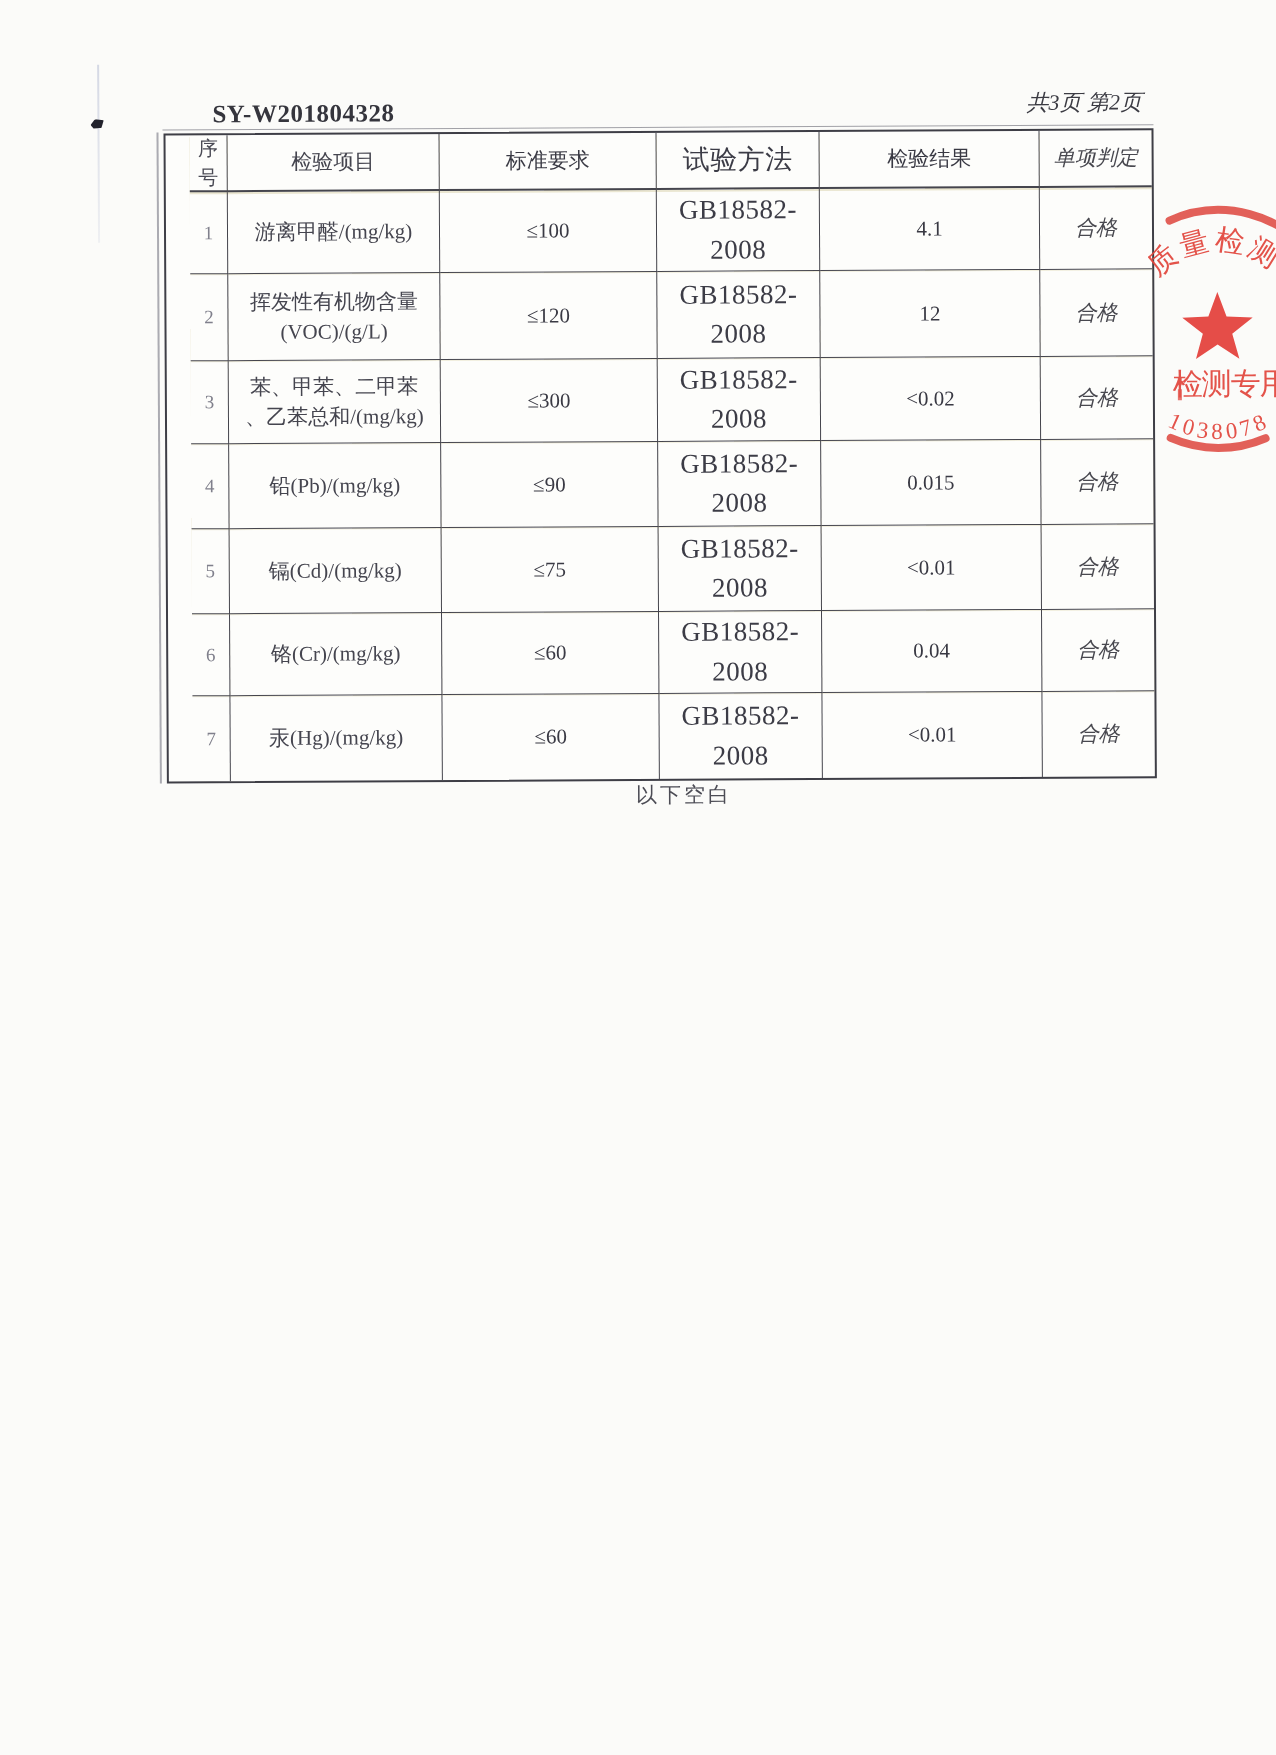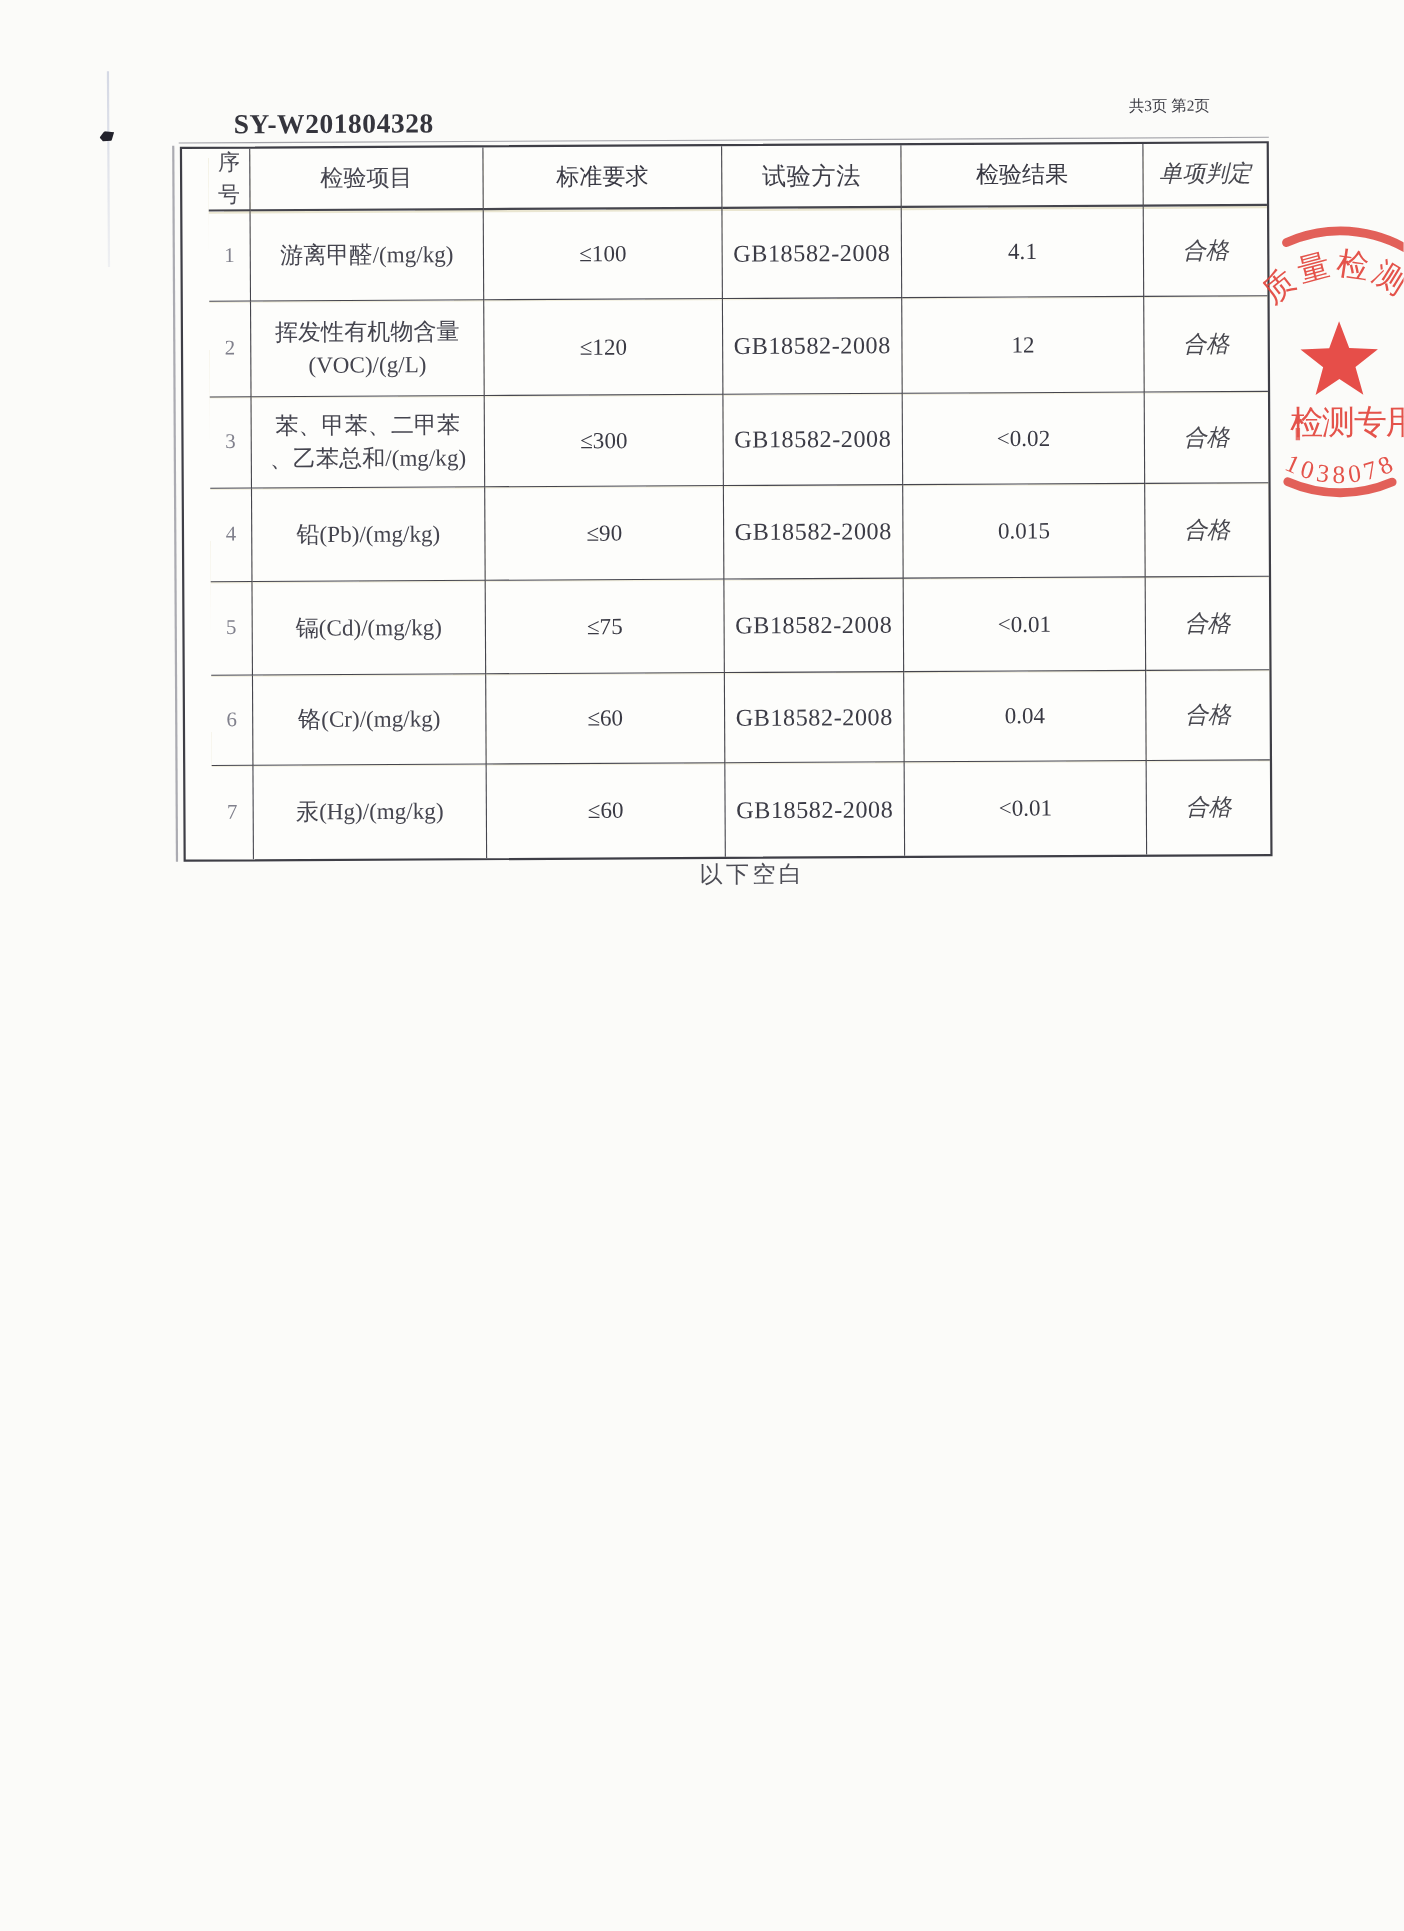--- a/index.html
+++ b/index.html
@@ -15,21 +15,21 @@
 
   
   .fold-line{position:absolute;left:99px;top:62px;width:2px;height:178px;
     background:linear-gradient(180deg,rgba(150,160,195,.38),rgba(150,160,195,.12));}
   .ink-speck{position:absolute;left:92px;top:116px;width:14px;height:10px;background:#22222c;
     clip-path:polygon(0 45%,40% 0,100% 30%,70% 100%,15% 85%);transform:rotate(-14deg);}
   .tiny-mark{position:absolute;left:1018px;top:499px;width:3px;height:8px;background:#5a5a62;
     border-radius:40%;transform:rotate(16deg);opacity:.75;}
 
   .report-no{position:absolute;left:214px;top:98px;font-size:25px;letter-spacing:.5px;color:#35353d;font-weight:bold;}
-  .page-indicator{position:absolute;left:1028px;top:90px;font-size:14px;color:#3b3b43;}
+  .page-indicator{position:absolute;left:1028px;top:90px;font-size:22px;color:#3b3b43;font-style:italic;}
 
   
   .tbl{
     position:absolute;left:165px;top:131px;
     display:grid;
     grid-template-columns:62px 212px 217px 163px 220px 112px;
     grid-template-rows:57px 82px 87px 83px 85px 85px 82px 85px;
     border:2.2px solid #3e3e46;
     border-bottom-width:2.8px;
     background:#fdfdfb;
@@ -43,21 +43,21 @@
     text-align:center;line-height:1.45;
     box-shadow:0 1px 0 rgba(190,170,90,.18);
   }
   .cell.c5{border-right:none;font-style:italic;}
   .cell.last{border-bottom:none;box-shadow:none;}
   .cell.head{font-size:21px;color:#3f3f49;border-bottom-width:2.4px;box-shadow:0 2px 0 rgba(170,150,60,.22);}
   .cell.c0{font-size:19px;color:#80808c;margin-left:24px;}
   .cell.head.c0{font-size:20px;color:#4a4a54;}
   .cell.c1{font-size:21px;color:#45454f;}
   .cell.c2{font-size:21px;color:#3a3a44;}
-  .cell.c3{font-size:22px;letter-spacing:.5px;color:#3c3c46;}
+  .cell.c3{font-size:27px;letter-spacing:.5px;color:#3c3c46;}
   .cell.c4{font-size:21px;color:#393943;}
   .cell.c5{font-size:21px;color:#48484f;}
 
   .footer-note{position:absolute;left:165px;top:781px;width:990px;padding-left:22px;
     text-align:center;font-size:21px;letter-spacing:3px;color:#4c4c55;}
 
   .stamp{position:absolute;left:1085px;top:196px;width:280px;height:280px;opacity:.92;}
   .stamp text{font-family:"Liberation Serif","DejaVu Serif",serif;}
 </style>
 </head>

